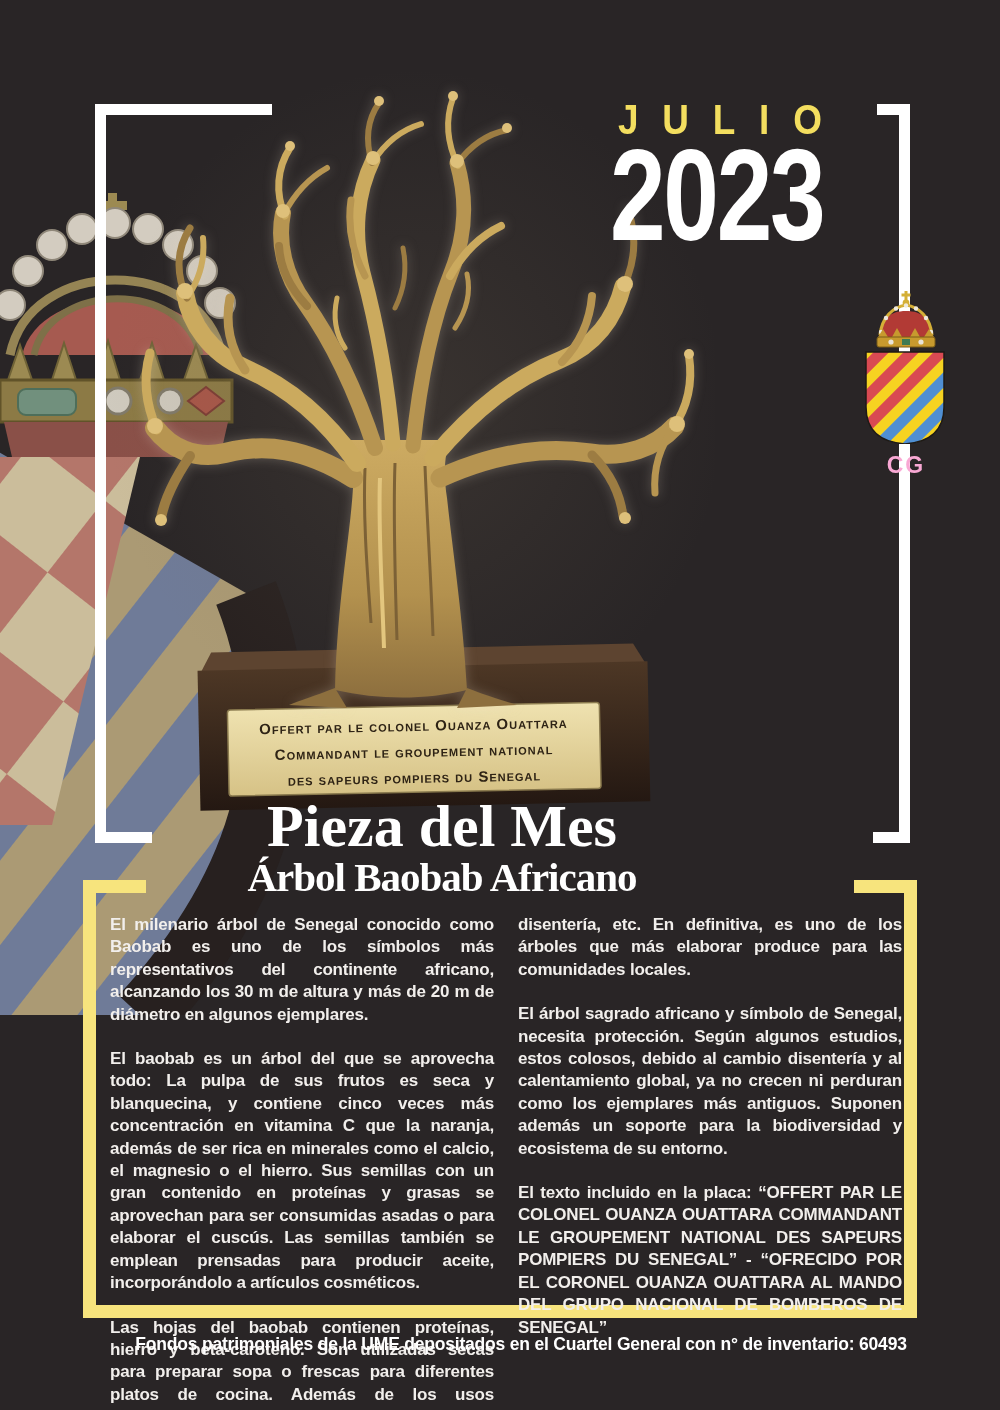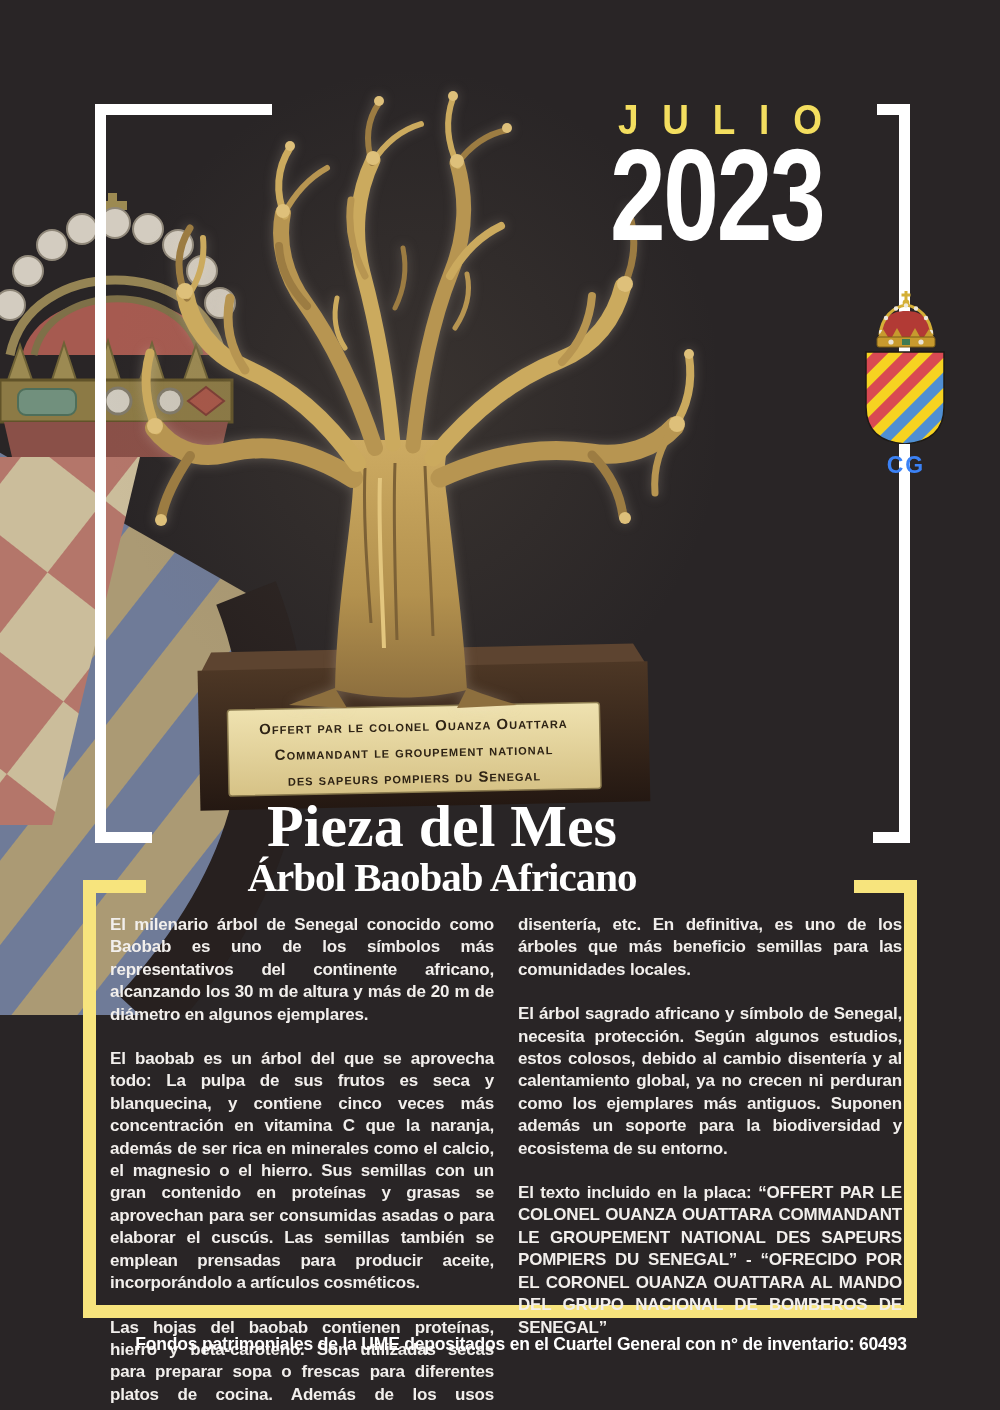--- a/index.html
+++ b/index.html
@@ -14,21 +14,21 @@
   
   .month{position:absolute;left:618px;top:96px;z-index:40;
          color:#f3de5f;font-weight:bold;font-size:42px;letter-spacing:27px;
          transform:scaleX(.88);transform-origin:left top;white-space:nowrap;}
   .year{position:absolute;left:610px;top:130px;z-index:40;
         color:#ffffff;font-weight:bold;font-size:130px;line-height:1;letter-spacing:-3px;
         transform:scaleX(.77);transform-origin:left top;white-space:nowrap;}
 
   
   .cg-label{position:absolute;left:858px;top:452px;width:96px;z-index:40;
-            text-align:center;color:#3b82f6;font-weight:bold;font-size:23px;letter-spacing:2px;}
+            text-align:center;color:#f9a8d4;font-weight:bold;font-size:23px;letter-spacing:2px;}
 
   
   .heading{position:absolute;left:0;top:796px;width:884px;z-index:40;text-align:center;
            color:#ffffff;font-family:"Liberation Serif",serif;font-weight:bold;}
   .heading .t1{font-size:60px;line-height:1.02;letter-spacing:0px;}
   .heading .t2{font-size:41px;line-height:1.0;margin-top:0;letter-spacing:-1px;}
 
   
   .col{position:absolute;top:914px;z-index:40;width:384px;
        color:#f2efec;font-size:17px;line-height:22.4px;font-weight:700;
@@ -287,18 +287,18 @@
   <div class="t1">Pieza del Mes</div>
   <div class="t2">Árbol Baobab Africano</div>
 </div>
 
 <div class="col col-left">
   <p>El milenario árbol de Senegal conocido como Baobab es uno de los símbolos más representativos del continente africano, alcanzando los 30 m de altura y más de 20 m de diámetro en algunos ejemplares.</p>
   <p>El baobab es un árbol del que se aprovecha todo: La pulpa de sus frutos es seca y blanquecina, y contiene cinco veces más concentración en vitamina C que la naranja, además de ser rica en minerales como el calcio, el magnesio o el hierro. Sus semillas con un gran contenido en proteínas y grasas se aprovechan para ser consumidas asadas o para elaborar el cuscús. Las semillas también se emplean prensadas para producir aceite, incorporándolo a artículos cosméticos.</p>
   <p>Las hojas del baobab contienen proteínas, hierro y beta-caroteno. Son utilizadas secas para preparar sopa o frescas para diferentes platos de cocina. Además de los usos tradicionales para la salud, como el usar esas hojas para problemas dermatológicos o el fruto para bajar la fiebre, erradicar la</p>
 </div>
 <div class="col col-right">
-  <p>disentería, etc. En definitiva, es uno de los árboles que más beneficio semillas para las comunidades locales.</p>
+  <p>disentería, etc. En definitiva, es uno de los árboles que más elaborar produce para las comunidades locales.</p>
   <p>El árbol sagrado africano y símbolo de Senegal, necesita protección. Según algunos estudios, estos colosos, debido al cambio disentería y al calentamiento global, ya no crecen ni perduran como los ejemplares más antiguos. Suponen además un soporte para la biodiversidad y ecosistema de su entorno.</p>
   <p>El texto incluido en la placa: “OFFERT PAR LE COLONEL OUANZA OUATTARA COMMANDANT LE GROUPEMENT NATIONAL DES SAPEURS POMPIERS DU SENEGAL” - “OFRECIDO POR EL CORONEL OUANZA OUATTARA  AL MANDO DEL GRUPO NACIONAL DE BOMBEROS DE SENEGAL”</p>
 </div>
 
 <div class="footer">Fondos patrimoniales de la UME depositados en el Cuartel General con n° de inventario: 60493</div>
 
 </body></html>

